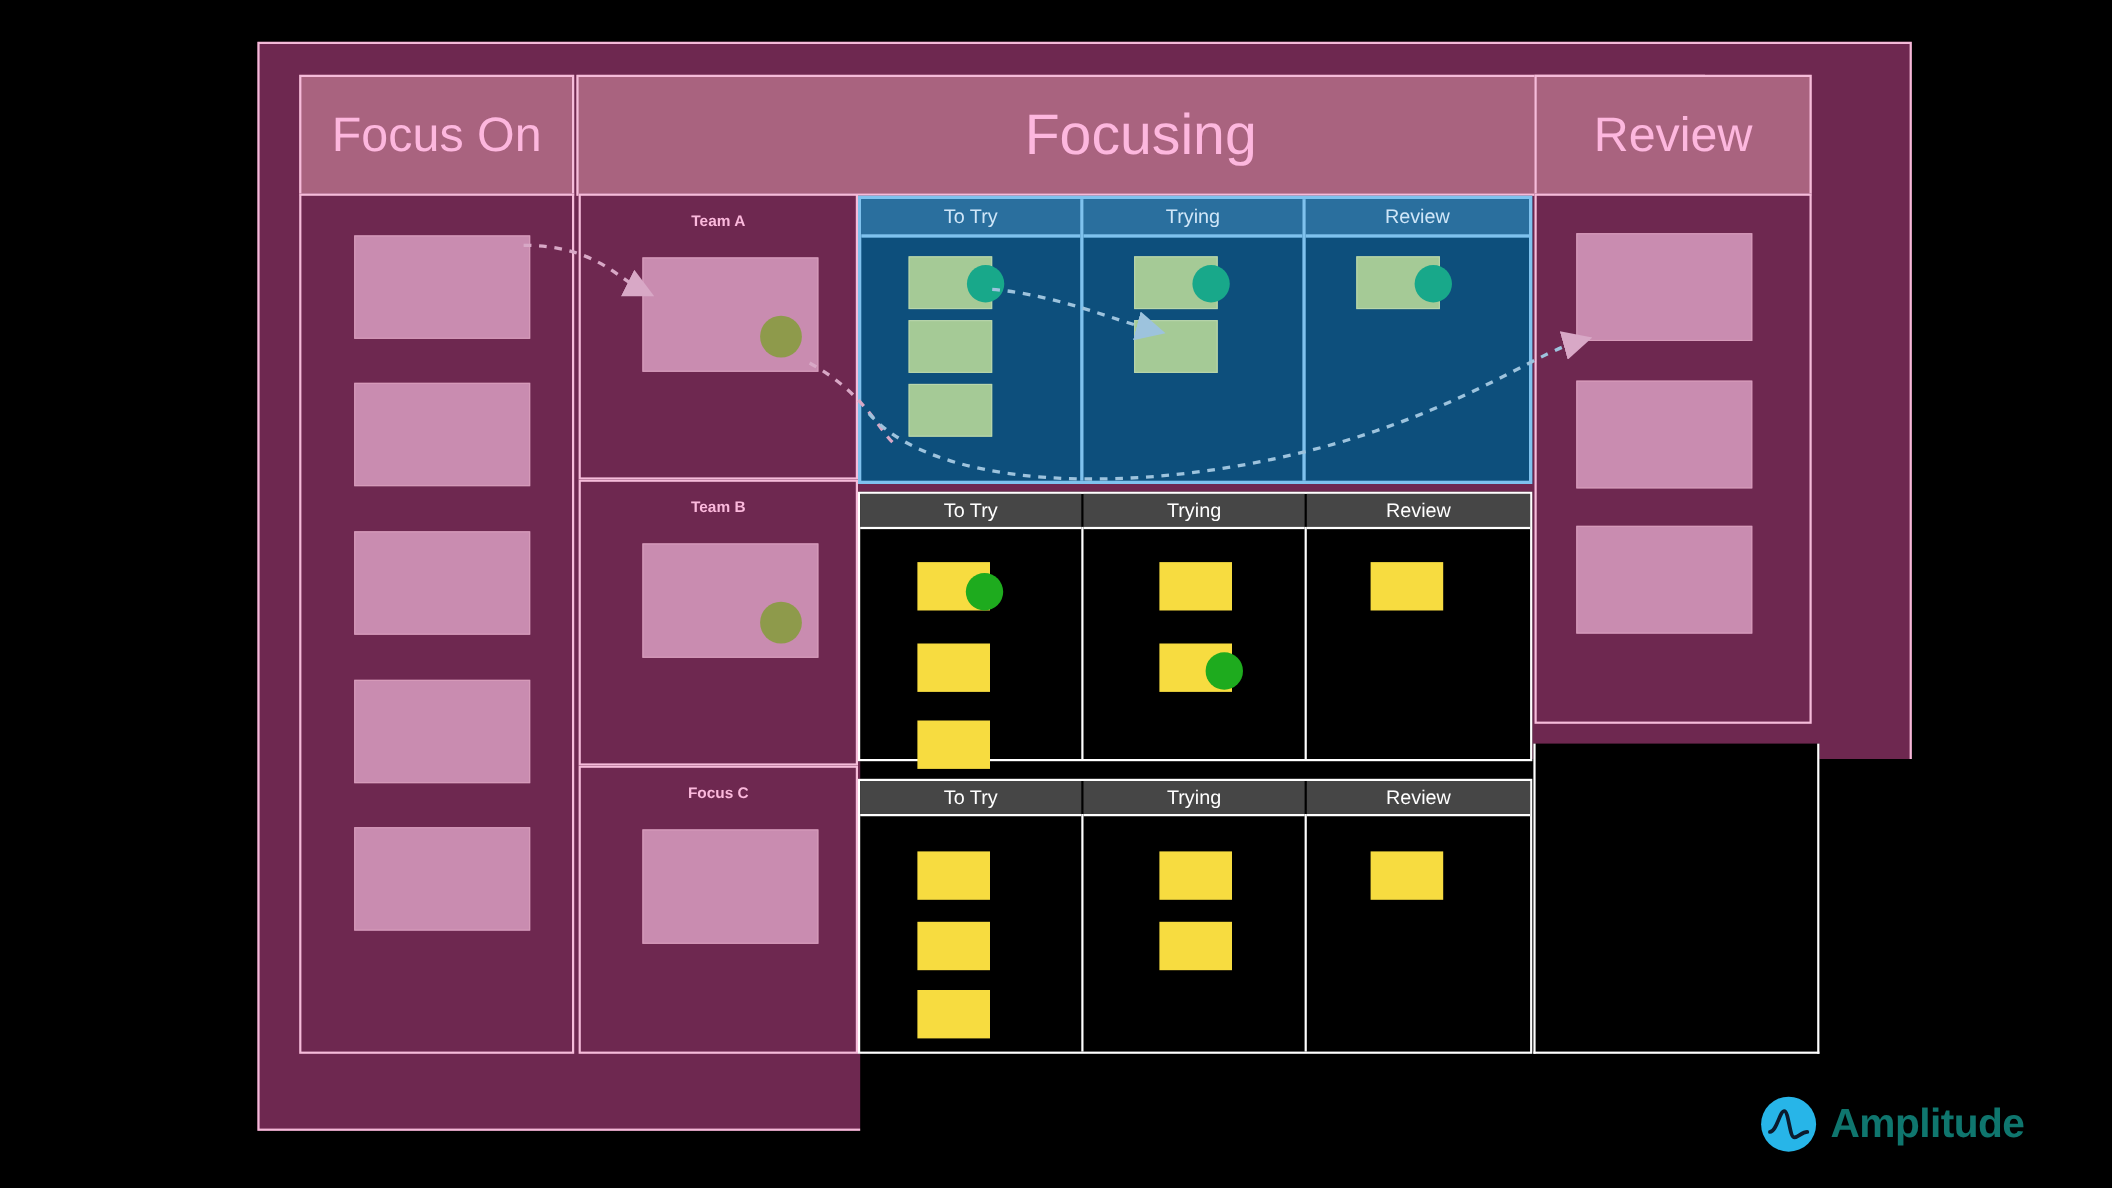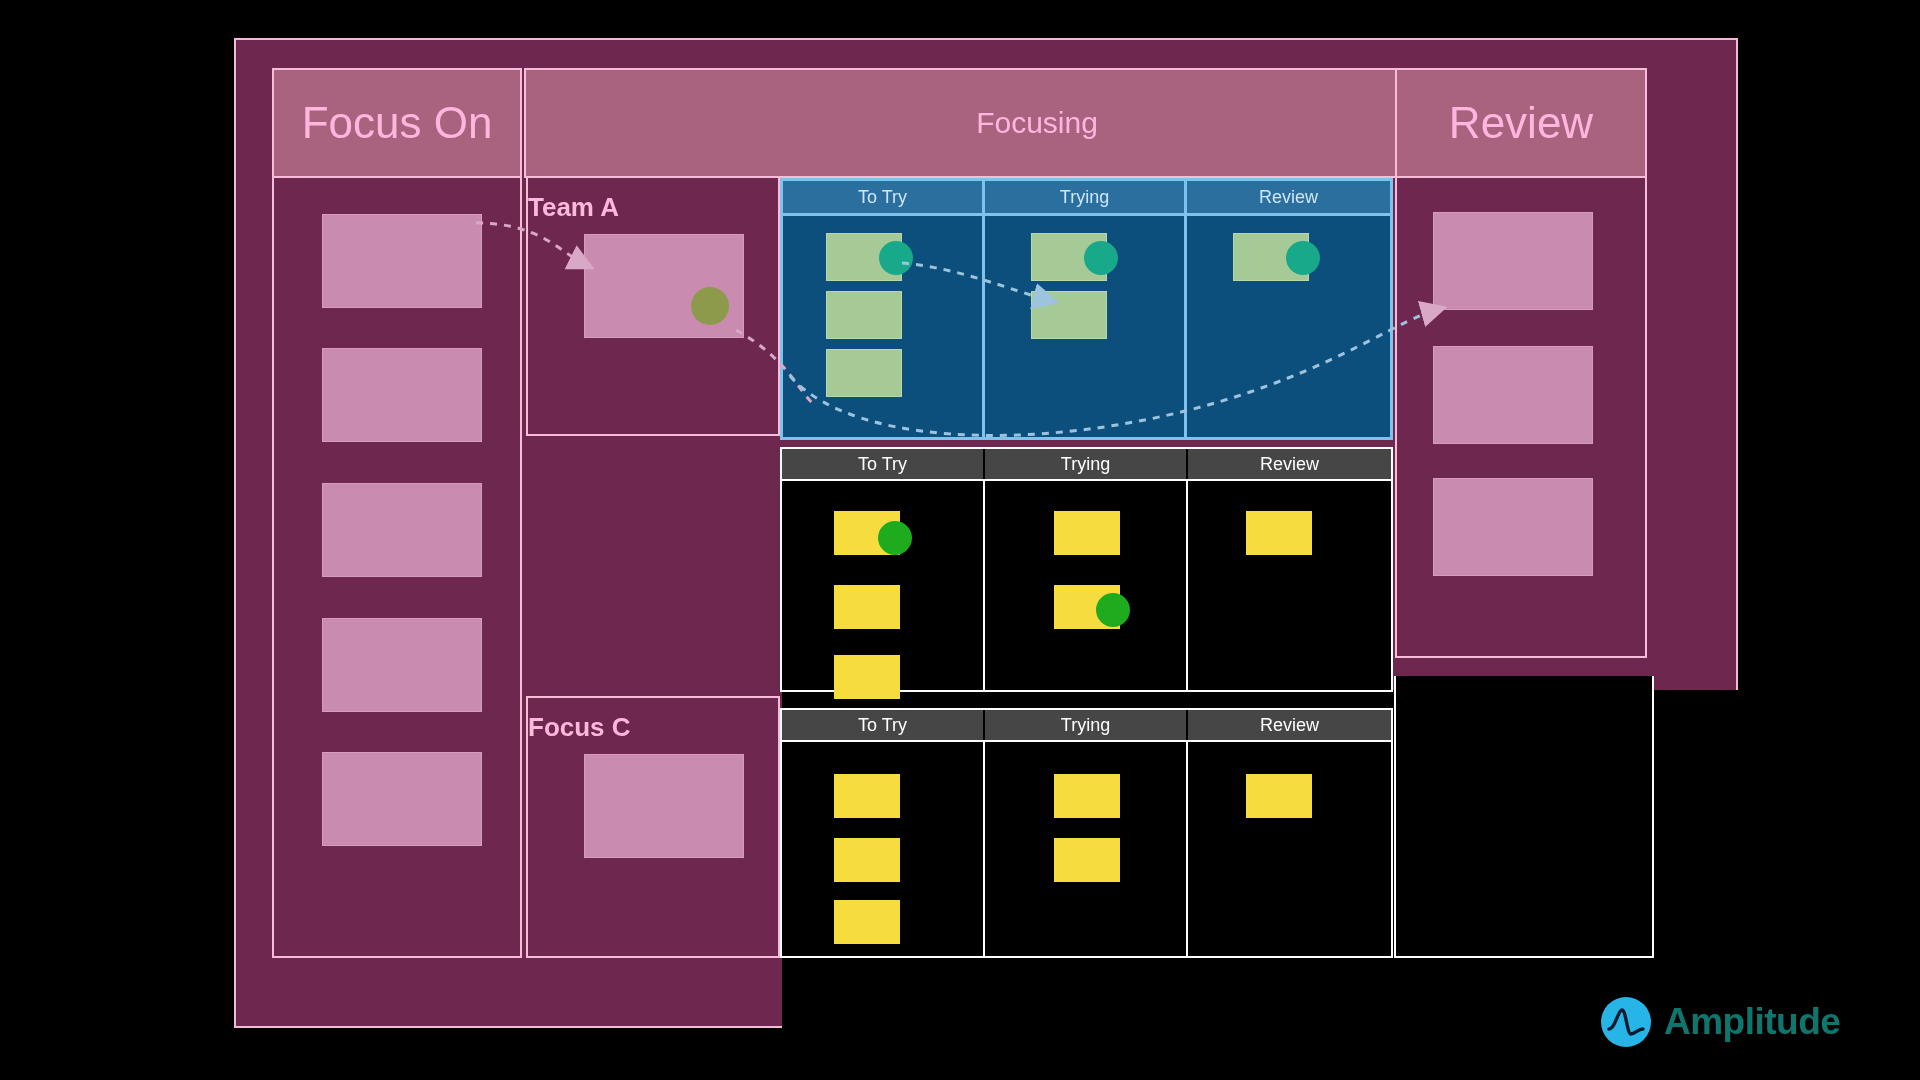--- a/index.html
+++ b/index.html
@@ -22,42 +22,42 @@
   }
 
   
   .hdr{
     position:absolute;top:68px;height:110px;
     background:#a9637f;border:2px solid #f6bcda;box-sizing:border-box;
     display:flex;align-items:center;justify-content:center;
     color:#fdb7de;font-weight:400;
   }
   .hdr-focuson{left:272px;width:250px;font-size:44px;}
-  .hdr-focusing{left:524px;width:1026px;font-size:30px;}
+  .hdr-focusing{left:524px;width:1026px;font-size:52px;}
   .hdr-review{left:1395px;width:252px;font-size:44px;}
 
   
   .focuson-body{
     position:absolute;left:272px;top:176px;width:250px;height:782px;
     border:2px solid #f6bcda;box-sizing:border-box;background:#6e2850;
   }
   .pcard{
     position:absolute;background:#c98cb0;border:1px solid #d79cbb;box-sizing:border-box;
   }
   .focuson-body .pcard{left:48px;width:160px;height:94px;}
   .fc0{top:36px;} .fc1{top:170px;} .fc2{top:305px;} .fc3{top:440px;} .fc4{top:574px;}
 
   
   .team-col{position:absolute;left:526px;width:254px;border:2px solid #f6bcda;box-sizing:border-box;background:#6e2850;}
   .team-a{top:176px;height:260px;}
   .team-b{top:436px;height:260px;}
   .team-c{top:696px;height:262px;}
   .team-label{
-    position:absolute;left:0;right:0;top:14px;text-align:left;
-    color:#fbb9dc;font-size:26px;font-weight:bold;
+    position:absolute;left:0;right:0;top:14px;text-align:center;
+    color:#fbb9dc;font-size:14px;font-weight:bold;
   }
   .team-card{
     position:absolute;left:56px;top:56px;width:160px;height:104px;
     background:#c98cb0;border:1px solid #d79cbb;box-sizing:border-box;
   }
   .olive-dot{
     position:absolute;right:14px;bottom:12px;width:38px;height:38px;border-radius:50%;
     background:#8e9a4b;
   }
 
@@ -124,20 +124,26 @@
   <div class="focuson-body">
     <div class="pcard fc0"></div>
     <div class="pcard fc1"></div>
     <div class="pcard fc2"></div>
     <div class="pcard fc3"></div>
     <div class="pcard fc4"></div>
   </div>
 
   <div class="team-col team-a">
     <div class="team-label">Team A</div>
+    <div class="team-card">
+      <div class="olive-dot"></div>
+    </div>
+  </div>
+  <div class="team-col team-b">
+    <div class="team-label">Team B</div>
     <div class="team-card">
       <div class="olive-dot"></div>
     </div>
   </div>
   <div class="team-col team-c">
     <div class="team-label">Focus C</div>
     <div class="team-card"></div>
   </div>
 
   <div class="kanban kb-blue">

